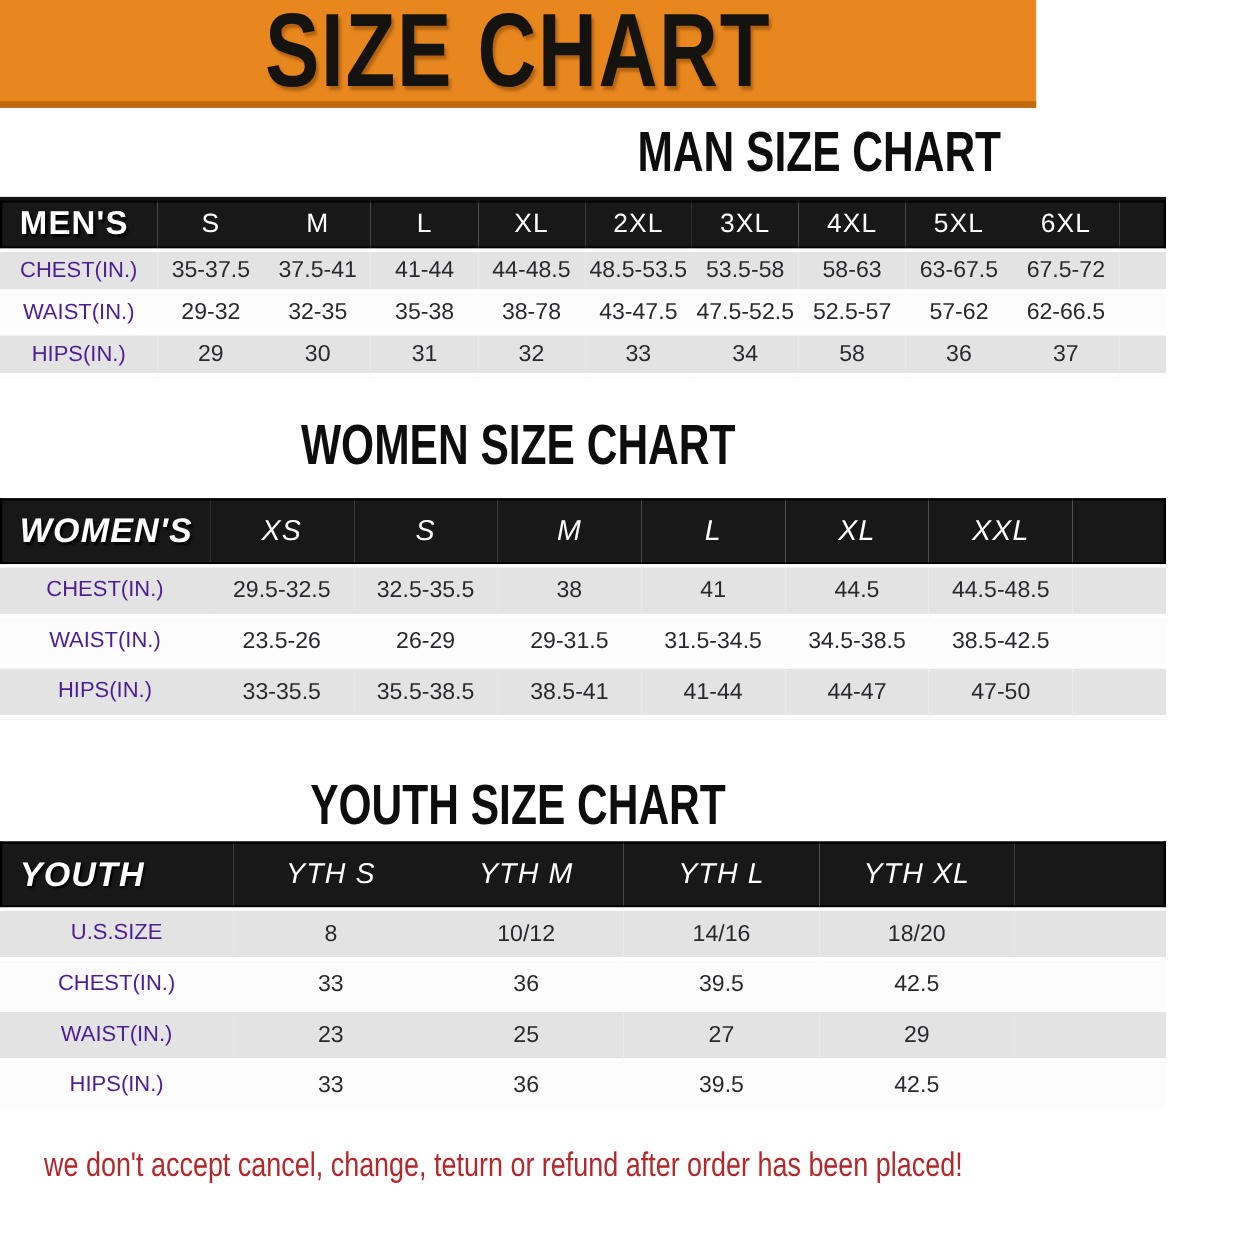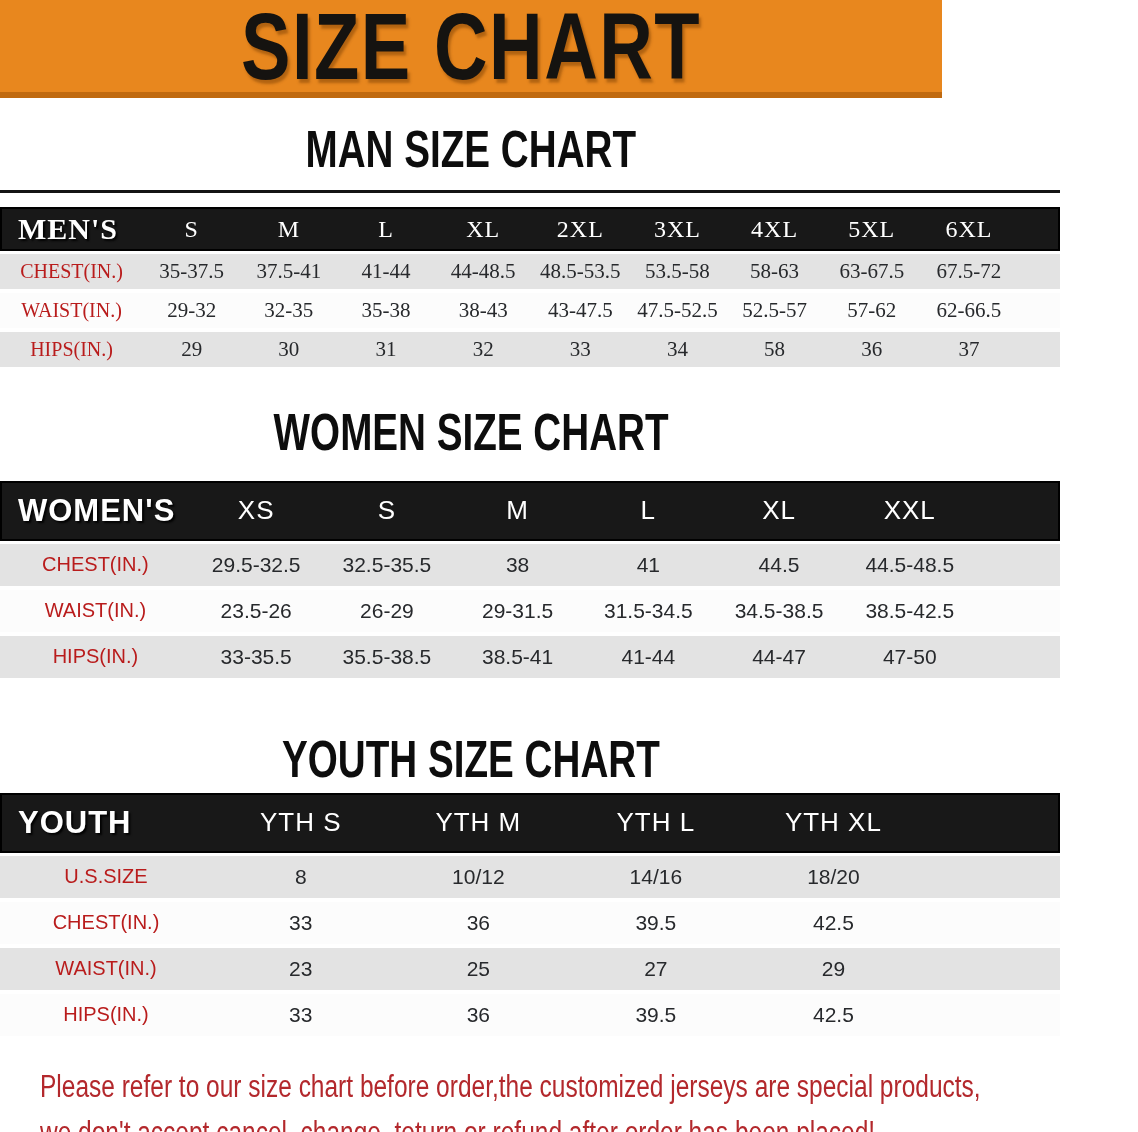--- a/index.html
+++ b/index.html
@@ -38,45 +38,45 @@
     color: #0d0d0d;
     font-size: 46px;
     font-weight: 700;
     line-height: 1.05;
   }
   .section-title .condense {
     display: inline-block;
     transform: scale(0.84, 1.12);
     white-space: nowrap;
   }
-  #men-section .section-title   { margin: 27px 0 17px; }
+  #men-section .section-title   { margin: 16px 0 17px; text-align: right; }
   #women-section .section-title { margin: 37px 0 24px; }
   #youth-section .section-title { margin: 53px 0 10px; }
 
   
   .table-wrap { width: 1060px; margin: 0 auto; }
-  .table-wrap.men { border-top: 3px solid #141414; padding-top: 14px; font-family: Liberation Serif, serif; }
+  .table-wrap.men { border-top: 3px solid #141414; padding-top: 0; }
 
   table.size-table {
     width: 100%;
     border-collapse: separate;
     border-spacing: 0;
     table-layout: fixed;
   }
   .size-table thead th {
     background: #181818;
     color: #ffffff;
     vertical-align: middle;
     border-top: 2px solid #000;
     border-bottom: 2px solid #000;
   }
   .size-table thead th:first-child { border-left: 2px solid #000; }
   .size-table thead th:last-child  { border-right: 2px solid #000; }
   .size-table.men thead th { height: 44px; }
-  .size-table.women thead th, .size-table.youth thead th { height: 60px; }
+  .size-table.women thead th, .size-table.youth thead th { height: 60px; font-style: italic; }
   .size-table thead th.corner {
     text-align: left;
     padding-left: 16px;
     font-size: 30px;
     font-weight: 700;
     letter-spacing: 1px;
     text-shadow: 2px 2px 2px rgba(0,0,0,0.9);
     white-space: nowrap;
   }
   .size-table.women thead th.corner, .size-table.youth thead th.corner { font-size: 31px; }
@@ -93,21 +93,21 @@
   .size-table tbody tr:nth-child(even) { background: #FCFCFC; }
   .size-table tbody td {
     text-align: center;
     color: #27292c;
     font-size: 21px;
     padding: 5px 0;
     border-bottom: 4px solid #ffffff;
     white-space: nowrap;
   }
   .size-table tbody tr:first-child td { border-top: 3px solid #ffffff; }
-  .size-table tbody td.row-label { color: #b91c1c; font-size: 20px; }
+  .size-table tbody td.row-label { color: #4c1d95; font-size: 20px; }
   .size-table.women tbody td, .size-table.youth tbody td { padding: 9px 0; }
 
   
   .footer {
     margin-top: 24px;
     padding-left: 40px;
     color: #B3282C;
   }
   .footer p {
     font-size: 31px;
@@ -173,21 +173,21 @@
               <td>58-63</td>
               <td>63-67.5</td>
               <td>67.5-72</td>
               <td></td>
             </tr>
             <tr>
               <td class="row-label">WAIST(IN.)</td>
               <td>29-32</td>
               <td>32-35</td>
               <td>35-38</td>
-              <td>38-43</td>
+              <td>38-78</td>
               <td>43-47.5</td>
               <td>47.5-52.5</td>
               <td>52.5-57</td>
               <td>57-62</td>
               <td>62-66.5</td>
               <td></td>
             </tr>
             <tr>
               <td class="row-label">HIPS(IN.)</td>
               <td>29</td>
@@ -322,17 +322,16 @@
               <td>39.5</td>
               <td>42.5</td>
               <td></td>
             </tr>
           </tbody>
         </table>
     </div>
   </section>
 
   <footer class="footer">
-    <p><span>Please refer to our size chart before order,the customized jerseys are special products,</span></p>
     <p><span>we don't accept cancel, change, teturn or refund after order has been placed!</span></p>
   </footer>
 
 </div>
 
 </body></html>

